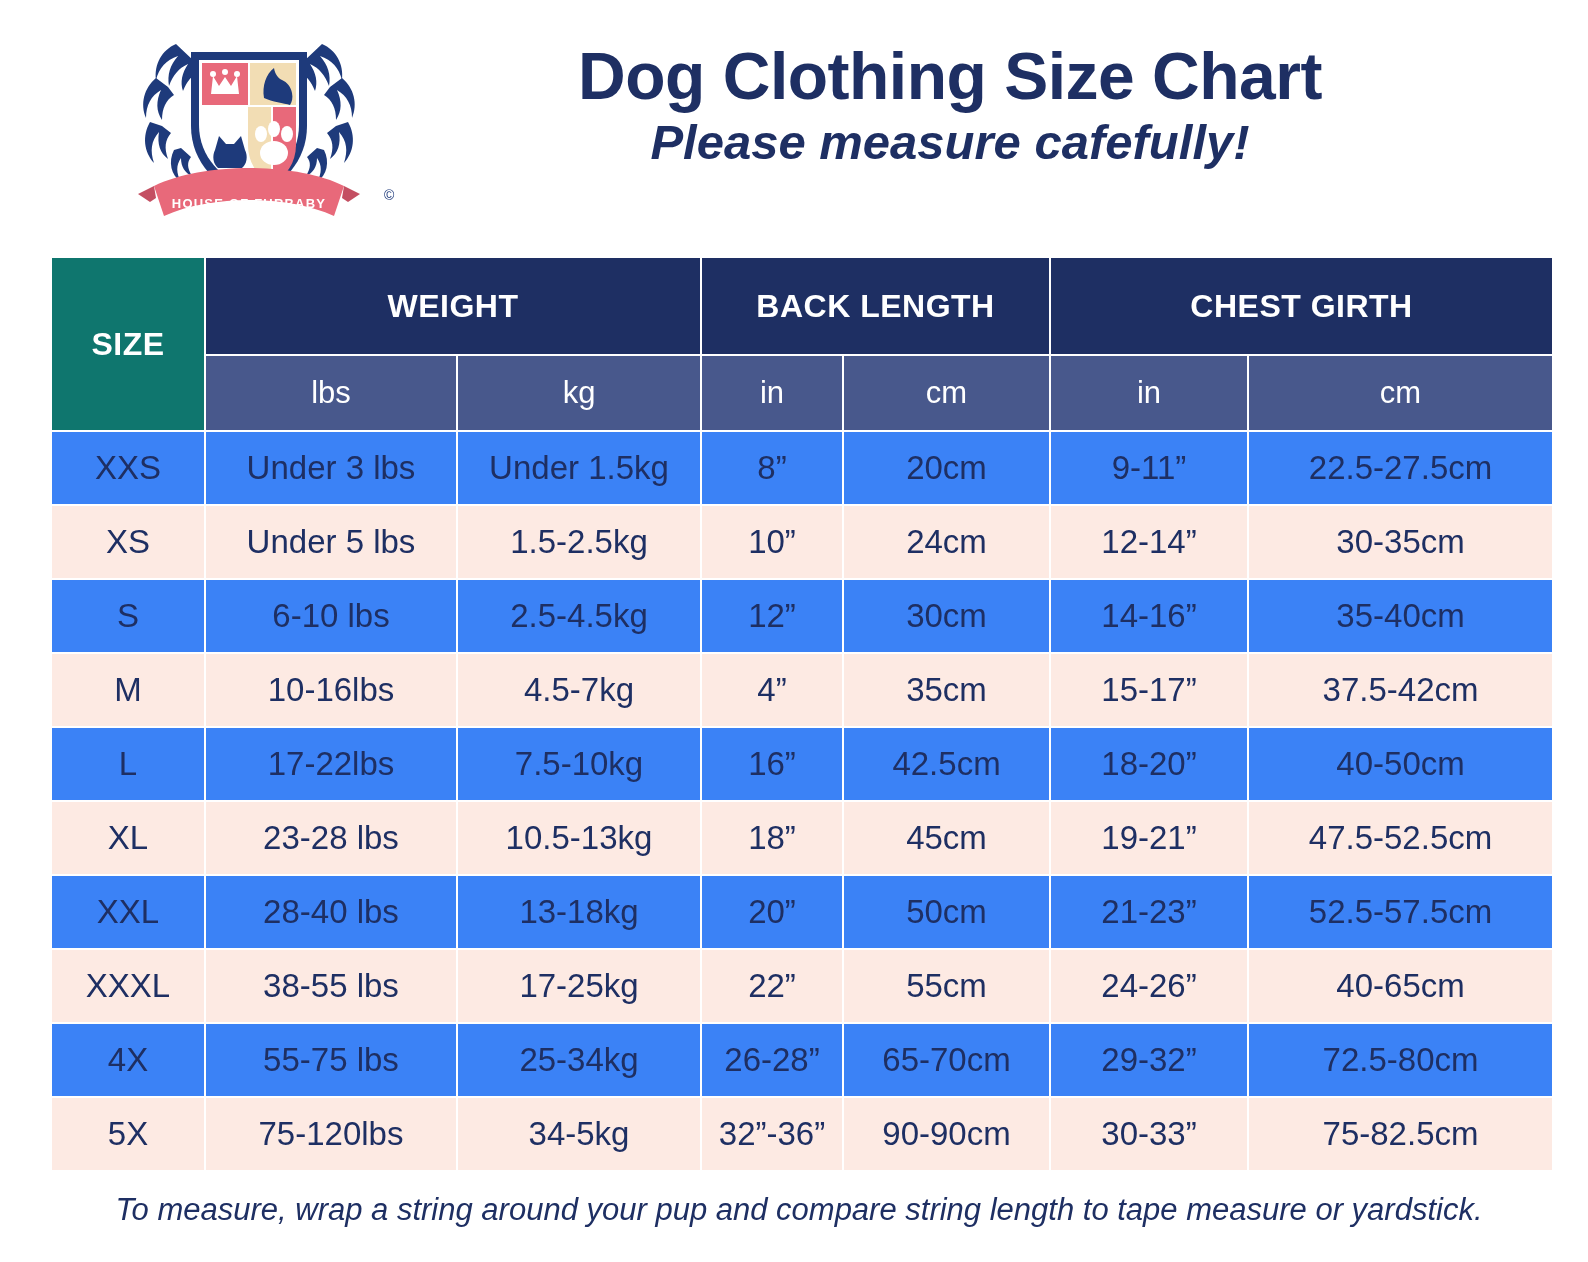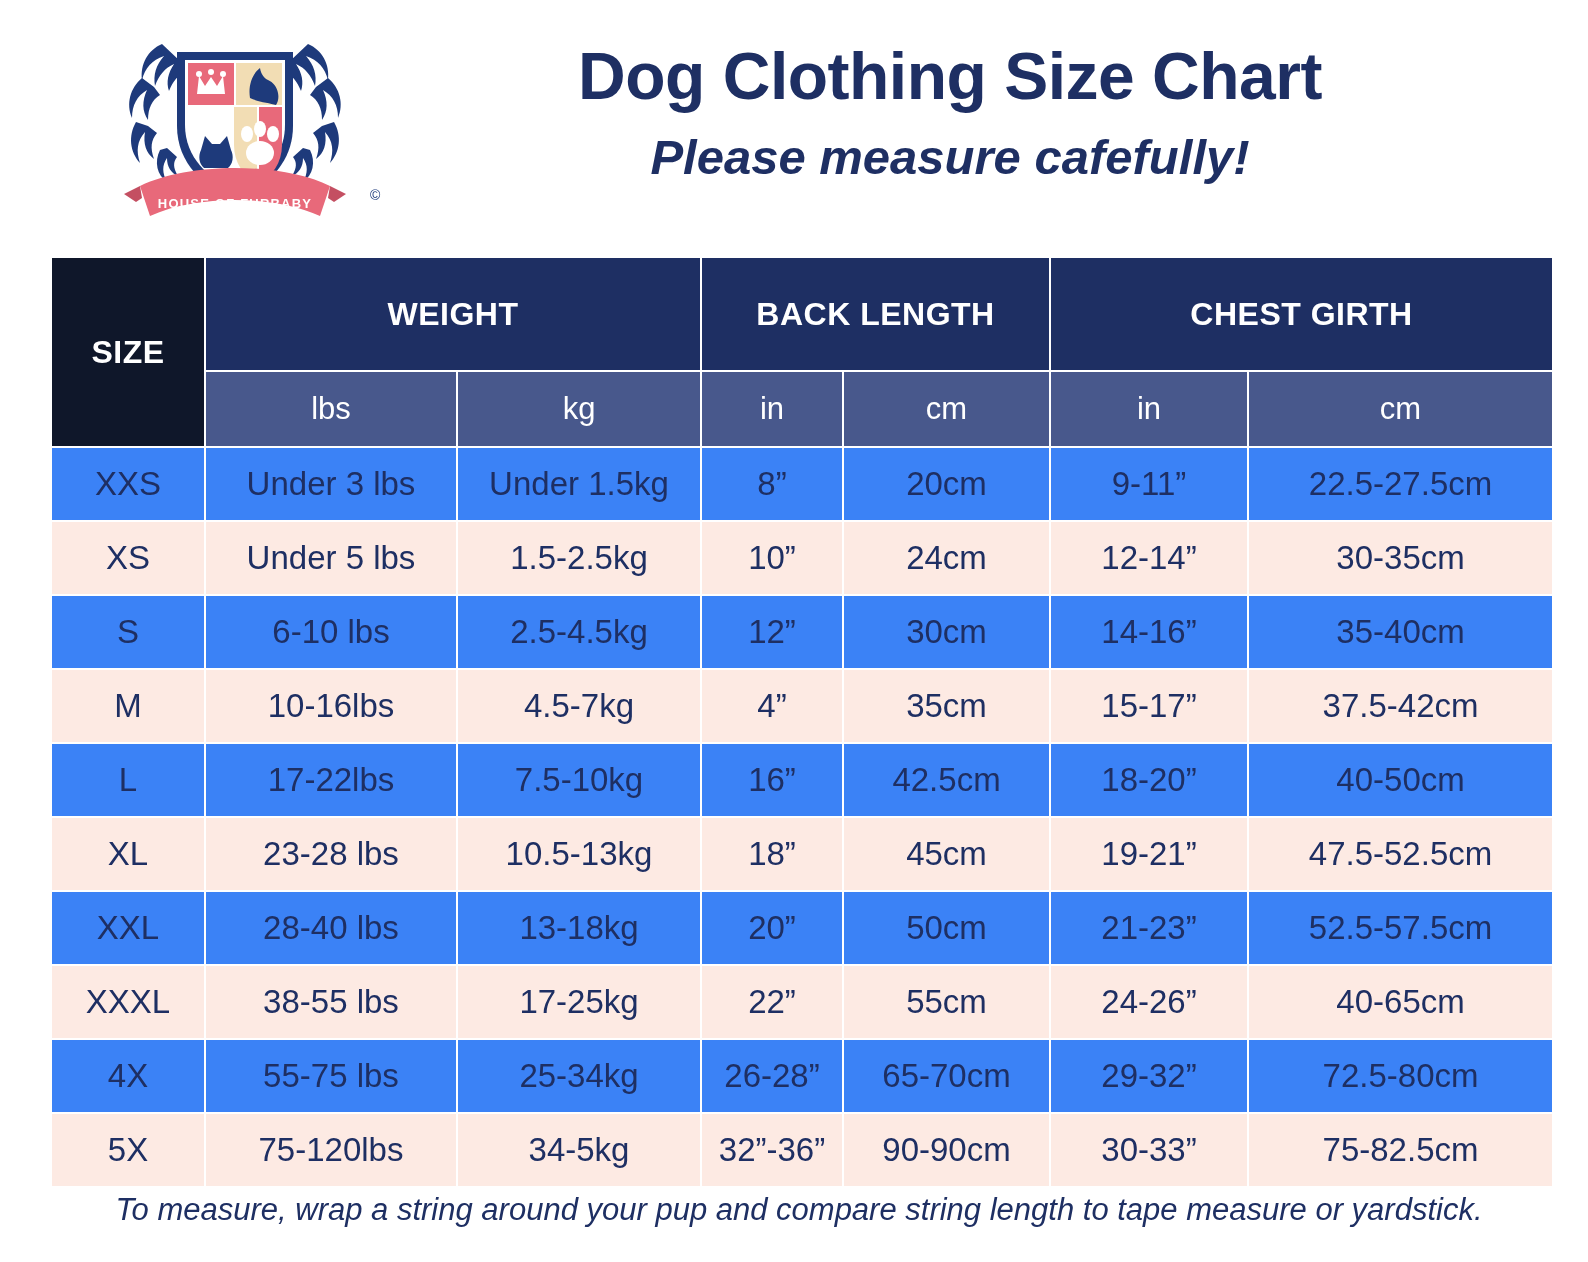--- a/index.html
+++ b/index.html
@@ -22,21 +22,21 @@
     padding: 0;
   }
 
   
   .header {
     position: relative;
     height: 236px;
   }
   .logo {
     position: absolute;
-    left: 70px;
+    left: 84px;
     top: 18px;
     width: 330px;
     height: 210px;
   }
   .titles {
     position: absolute;
     left: 420px;
     top: 38px;
     width: 1060px;
     text-align: center;
@@ -47,21 +47,21 @@
     letter-spacing: -0.5px;
     color: #1e2f63;
     line-height: 1.05;
     margin: 4px;
   }
   .sub-title {
     font-size: 49px;
     font-style: italic;
     font-weight: bold;
     color: #1e2f63;
-    margin: 21px 0 0 0;
+    margin: 6px 0 0 0;
     line-height: 1.05;
   }
 
   
   .table-wrap {
     position: absolute;
     left: 50px;
     top: 256px;
     width: 1490px;
   }
@@ -74,34 +74,34 @@
   table.size-chart th, table.size-chart td {
     padding: 0;
     text-align: center;
     vertical-align: middle;
   }
   .hdr-top th {
     background: #1e2f63;
     color: #ffffff;
     font-size: 32px;
     font-weight: bold;
-    height: 112px;
+    height: 96px;
     letter-spacing: 0.5px;
   }
   .hdr-sub th {
     background: #48588c;
     color: #ffffff;
     font-size: 31px;
     font-weight: normal;
     height: 74px;
     margin-top: 16px;
   }
   
   th.size-span {
-    background: #0f172a;
+    background: #0f766e;
     color: #ffffff;
     font-size: 32px;
     font-weight: bold;
   }
   tbody td {
     font-size: 33px;
     color: #1e2f63;
     height: 72px;
     white-space: nowrap;
   }

